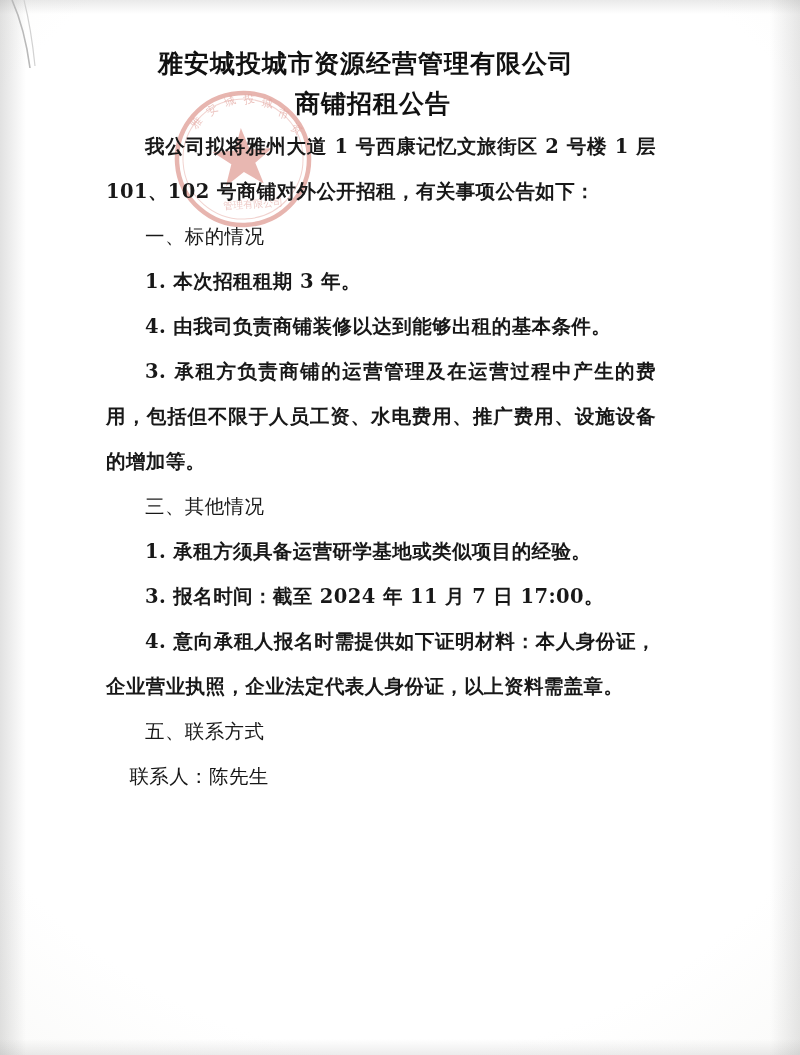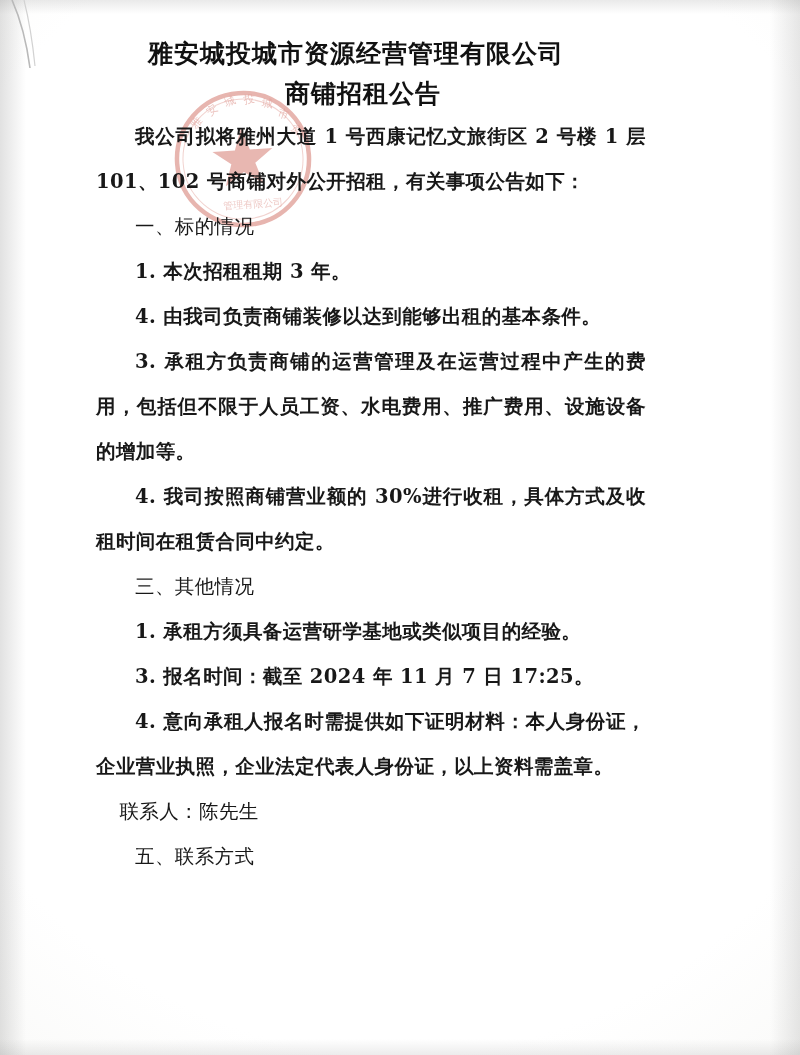--- a/index.html
+++ b/index.html
@@ -69,21 +69,21 @@
     height: 150px;
     pointer-events: none;
     opacity: 0.5;
   }
 
   .content {
     position: absolute;
     left: 0;
     top: 0;
     width: 696px;
-    padding: 8px;
+    padding: 18px;
   }
 
   .doc-title {
     text-align: center;
     font-family: "DejaVu Serif", "Liberation Serif", serif;
     font-weight: bold;
     font-size: 25px;
     line-height: 40px;
     letter-spacing: 1px;
     color: #111;
@@ -175,30 +175,29 @@
       <p class="para section-head">一、标的情况</p>
 
 
 
       <p class="para indent2">1. 本次招租租期 3 年。</p>
 
       <p class="para indent2">4. 由我司负责商铺装修以达到能够出租的基本条件。</p>
 
       <p class="para indent2">3. 承租方负责商铺的运营管理及在运营过程中产生的费用，包括但不限于人员工资、水电费用、推广费用、设施设备的增加等。</p>
 
-      <p class="para indent2">4. 我司按照商铺营业额的 30%进行收租，具体方式及收租时间在租赁合同中约定。</p>
 
       <p class="para section-head">三、其他情况</p>
 
       <p class="para indent2">1. 承租方须具备运营研学基地或类似项目的经验。</p>
 
 
-      <p class="para indent2">3. 报名时间：截至 2024 年 11 月 7 日 17:25。</p>
+      <p class="para indent2">3. 报名时间：截至 2024 年 11 月 7 日 17:00。</p>
 
       <p class="para indent2">4. 意向承租人报名时需提供如下证明材料：本人身份证，企业营业执照，企业法定代表人身份证，以上资料需盖章。</p>
 
+      <p class="para section-head">五、联系方式</p>
+
       <p class="para indent1">联系人：陈先生</p>
-
-      <p class="para section-head">五、联系方式</p>
 
     </div>
   </div>
 </div>
 
 </body></html>

